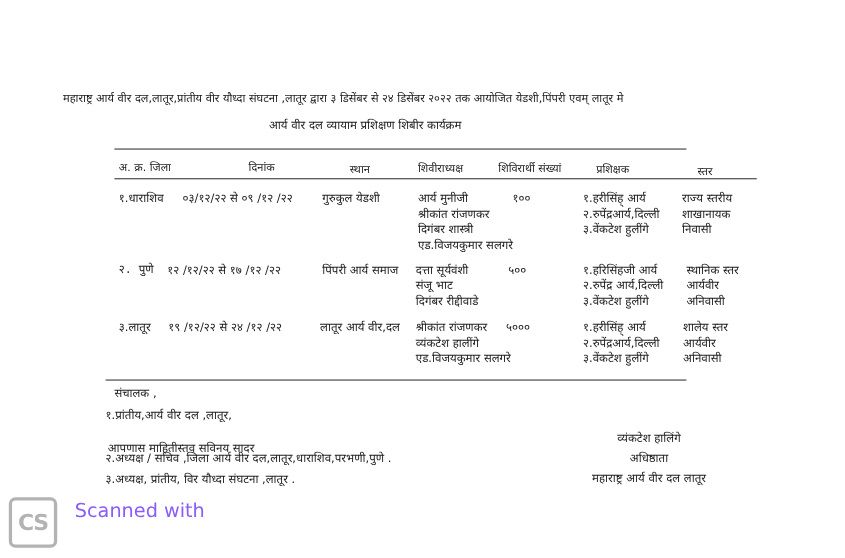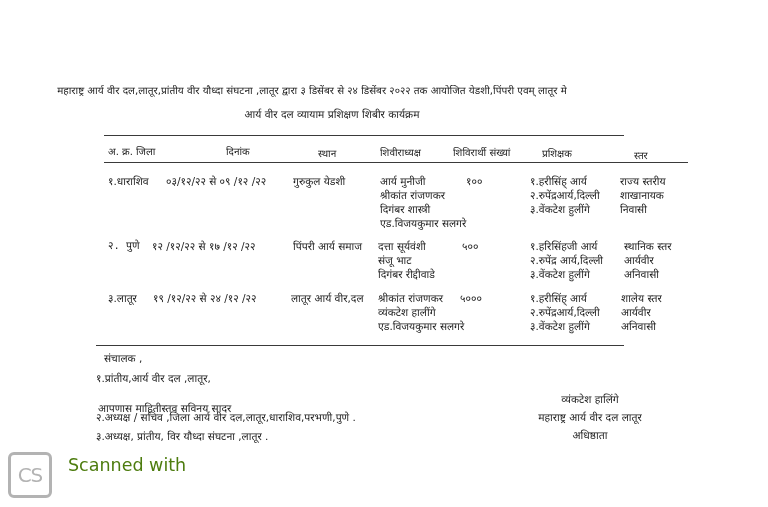--- a/index.html
+++ b/index.html
@@ -14,25 +14,25 @@
   .abs { position: absolute; white-space: nowrap; }
   .t { font-size: 10.5px; line-height: 13px; }
   .hdr { font-size: 10px; }
   .center { text-align: center; }
   .rule { position: absolute; height: 0; border-top: 1.4px solid #3a3a3a; }
   .lines div { line-height: 14px; }
   .watermark { position: absolute; left: 8px; top: 452px; width: 200px; height: 50px; }
   .cs-box {
     position: absolute; left: 0; top: 0; width: 44px; height: 46px;
     border: 3px solid #b3b3b3; border-radius: 6px; box-sizing: border-box;
-    color: #b3b3b3; font-family: "DejaVu Sans", sans-serif; font-weight: normal;
+    color: #b3b3b3; font-family: "DejaVu Sans", sans-serif; font-weight: bold;
     font-size: 20px; line-height: 40px; text-align: center; letter-spacing: -1px;
   }
   .cs-text {
-    position: absolute; left: 60px; top: 0; color: #4d7c0f;
+    position: absolute; left: 60px; top: 0; color: #8b5cf6;
     font-family: "DejaVu Sans", sans-serif; font-size: 17.5px; line-height: 22px;
     white-space: nowrap;
   }
 </style>
 </head>
 <body>
 
 <div class="page">
 
   <div class="abs t center" style="left:0; width:624px; top:84px; font-size:10.2px;">महाराष्ट्र आर्य वीर दल,लातूर,प्रांतीय वीर यौध्दा संघटना ,लातूर द्वारा ३ डिसेंबर से २४  डिसेंबर २०२२ तक आयोजित येडशी,पिंपरी एवम् लातूर मे</div>
@@ -122,22 +122,22 @@
   <div>
     <div class="abs t" style="left:104px; top:352px;">संचालक ,</div>
     <div class="abs t" style="left:96px; top:372px;">१.प्रांतीय,आर्य वीर दल ,लातूर,</div>
     <div class="abs t" style="left:98px; top:392px;margin-top:10px;">आपणास माहितीस्तव सविनय सादर</div>
     <div class="abs t" style="left:96px; top:411px;">२.अध्यक्ष  / सचिव ,जिला आर्य वीर दल,लातूर,धाराशिव,परभणी,पुणे .</div>
     <div class="abs t" style="left:96px; top:430px;">३.अध्यक्ष, प्रांतीय, विर यौध्दा संघटना ,लातूर .</div>
   </div>
 
   <div class="abs center" style="left:500px; width:180px; top:390px;">
     <div class="t" style="line-height:18px;">व्यंकटेश हालिंगे</div>
+    <div class="t" style="line-height:18px;">अधिष्ठाता</div>
     <div class="t" style="line-height:18px;">महाराष्ट्र आर्य वीर दल लातूर</div>
-    <div class="t" style="line-height:18px;">अधिष्ठाता</div>
   </div>
 
   <div class="watermark">
     <div class="cs-box">CS</div>
     <div class="cs-text" style="top:2px;">Scanned with</div>
   </div>
 
 </div>
 
 </body></html>

